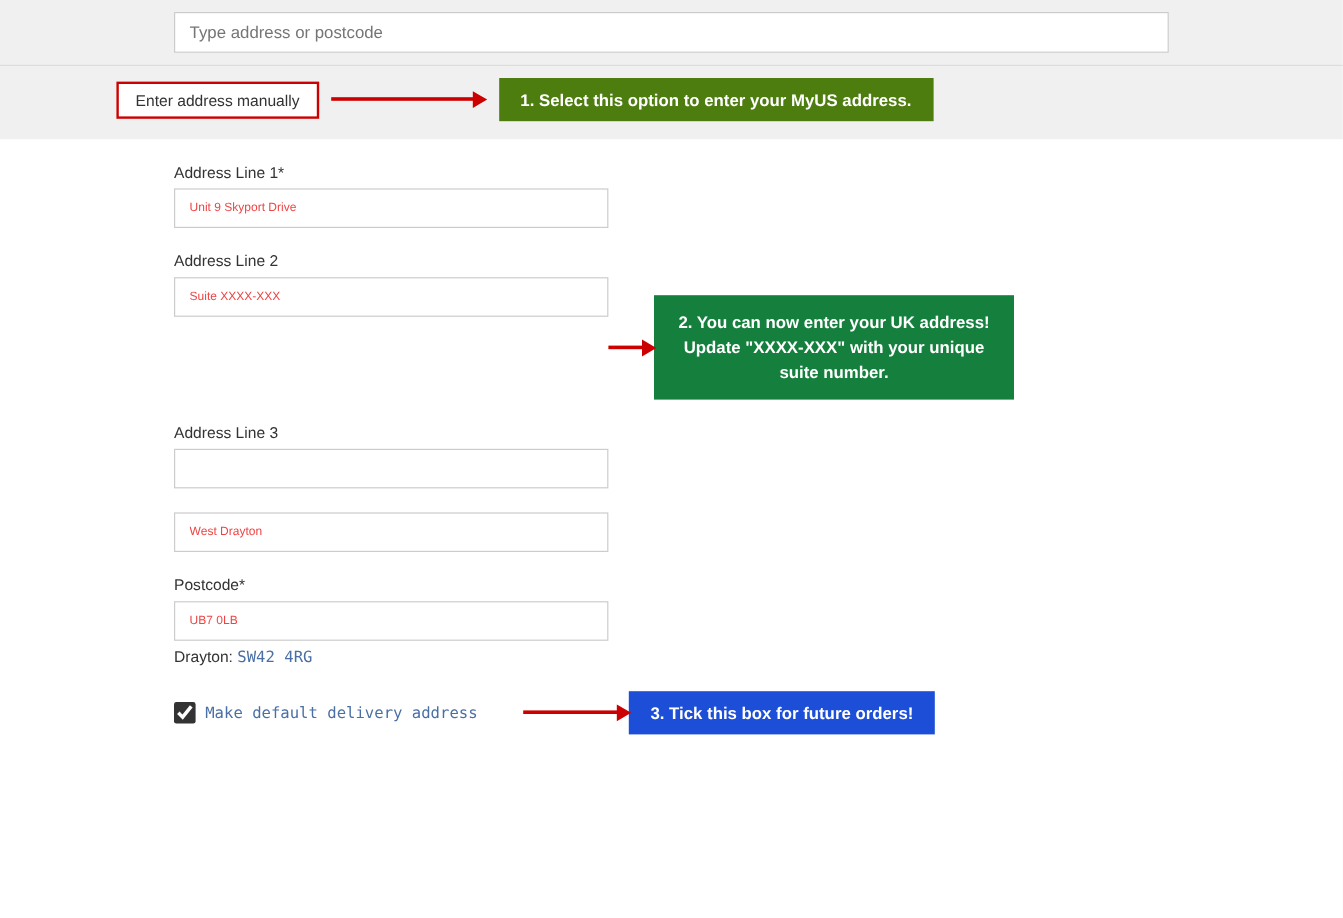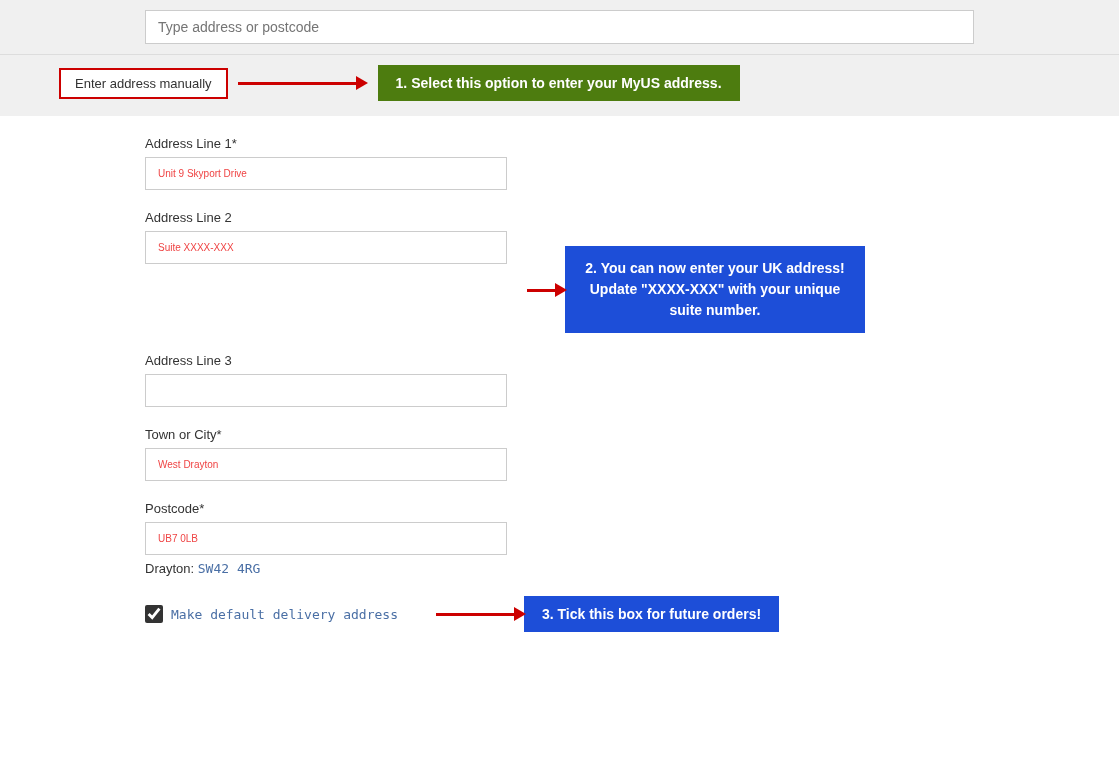--- a/index.html
+++ b/index.html
@@ -29,21 +29,21 @@
       border: 1px solid #ccc;
       padding: 8px 12px;
       font-size: 14px;
       color: #c2410c;
       background: white;
     }
 
     
     .manual-address-row {
       background: #f0f0f0;
-      padding: 10px 145px 15px 59px;
+      padding: 10px 145px 15px 97px;
       display: flex;
       align-items: center;
       gap: 0;
       position: relative;
     }
     .enter-address-btn {
       border: 2px solid #cc0000;
       background: white;
       color: #333;
       font-size: 13px;
@@ -110,21 +110,21 @@
     .form-input {
       width: 362px;
       border: 1px solid #ccc;
       padding: 10px 12px;
       font-size: 10px;
       color: #ef4444;
       font-family: Arial, sans-serif;
     }
 
     .callout-box-2 {
-      background: #1d4ed8;
+      background: #15803d;
       color: white;
       font-size: 14px;
       font-weight: bold;
       padding: 12px 18px;
       max-width: 300px;
       text-align: center;
       line-height: 1.5;
     }
 
     .postcode-example {
@@ -193,21 +193,20 @@
       font-size: 14px;
       font-weight: bold;
       padding: 10px 18px;
       white-space: nowrap;
     }
 
     
     .addr2-row {
       display: flex;
       align-items: flex-start;
-      gap: 20px;
     }
     .addr2-input-wrapper {
       flex-shrink: 0;
     }
     .addr2-arrow-callout {
       display: flex;
       align-items: center;
       margin-top: 15px;
     }
     .addr2-arrow {
@@ -271,23 +270,20 @@
         </div>
       </div>
     </div>
 
     <div class="form-group">
       <label class="form-label">Address Line 3</label>
       <input class="form-input" type="text" style="">
     </div>
 
     <div class="form-group">
-      <label class="form-label">
-        <span>Town or City</span><span class="required">*</span>
-      </label>
       <input class="form-input" type="text" value="West Drayton" style="">
     </div>
 
     <div class="form-group">
       <label class="form-label">
         <span>Postcode</span><span class="required">*</span>
       </label>
       <input class="form-input" type="text" value="UB7 0LB" style="">
       <div class="postcode-example">
         <span>Drayton: </span><span class="example-code">SW42 4RG</span>

